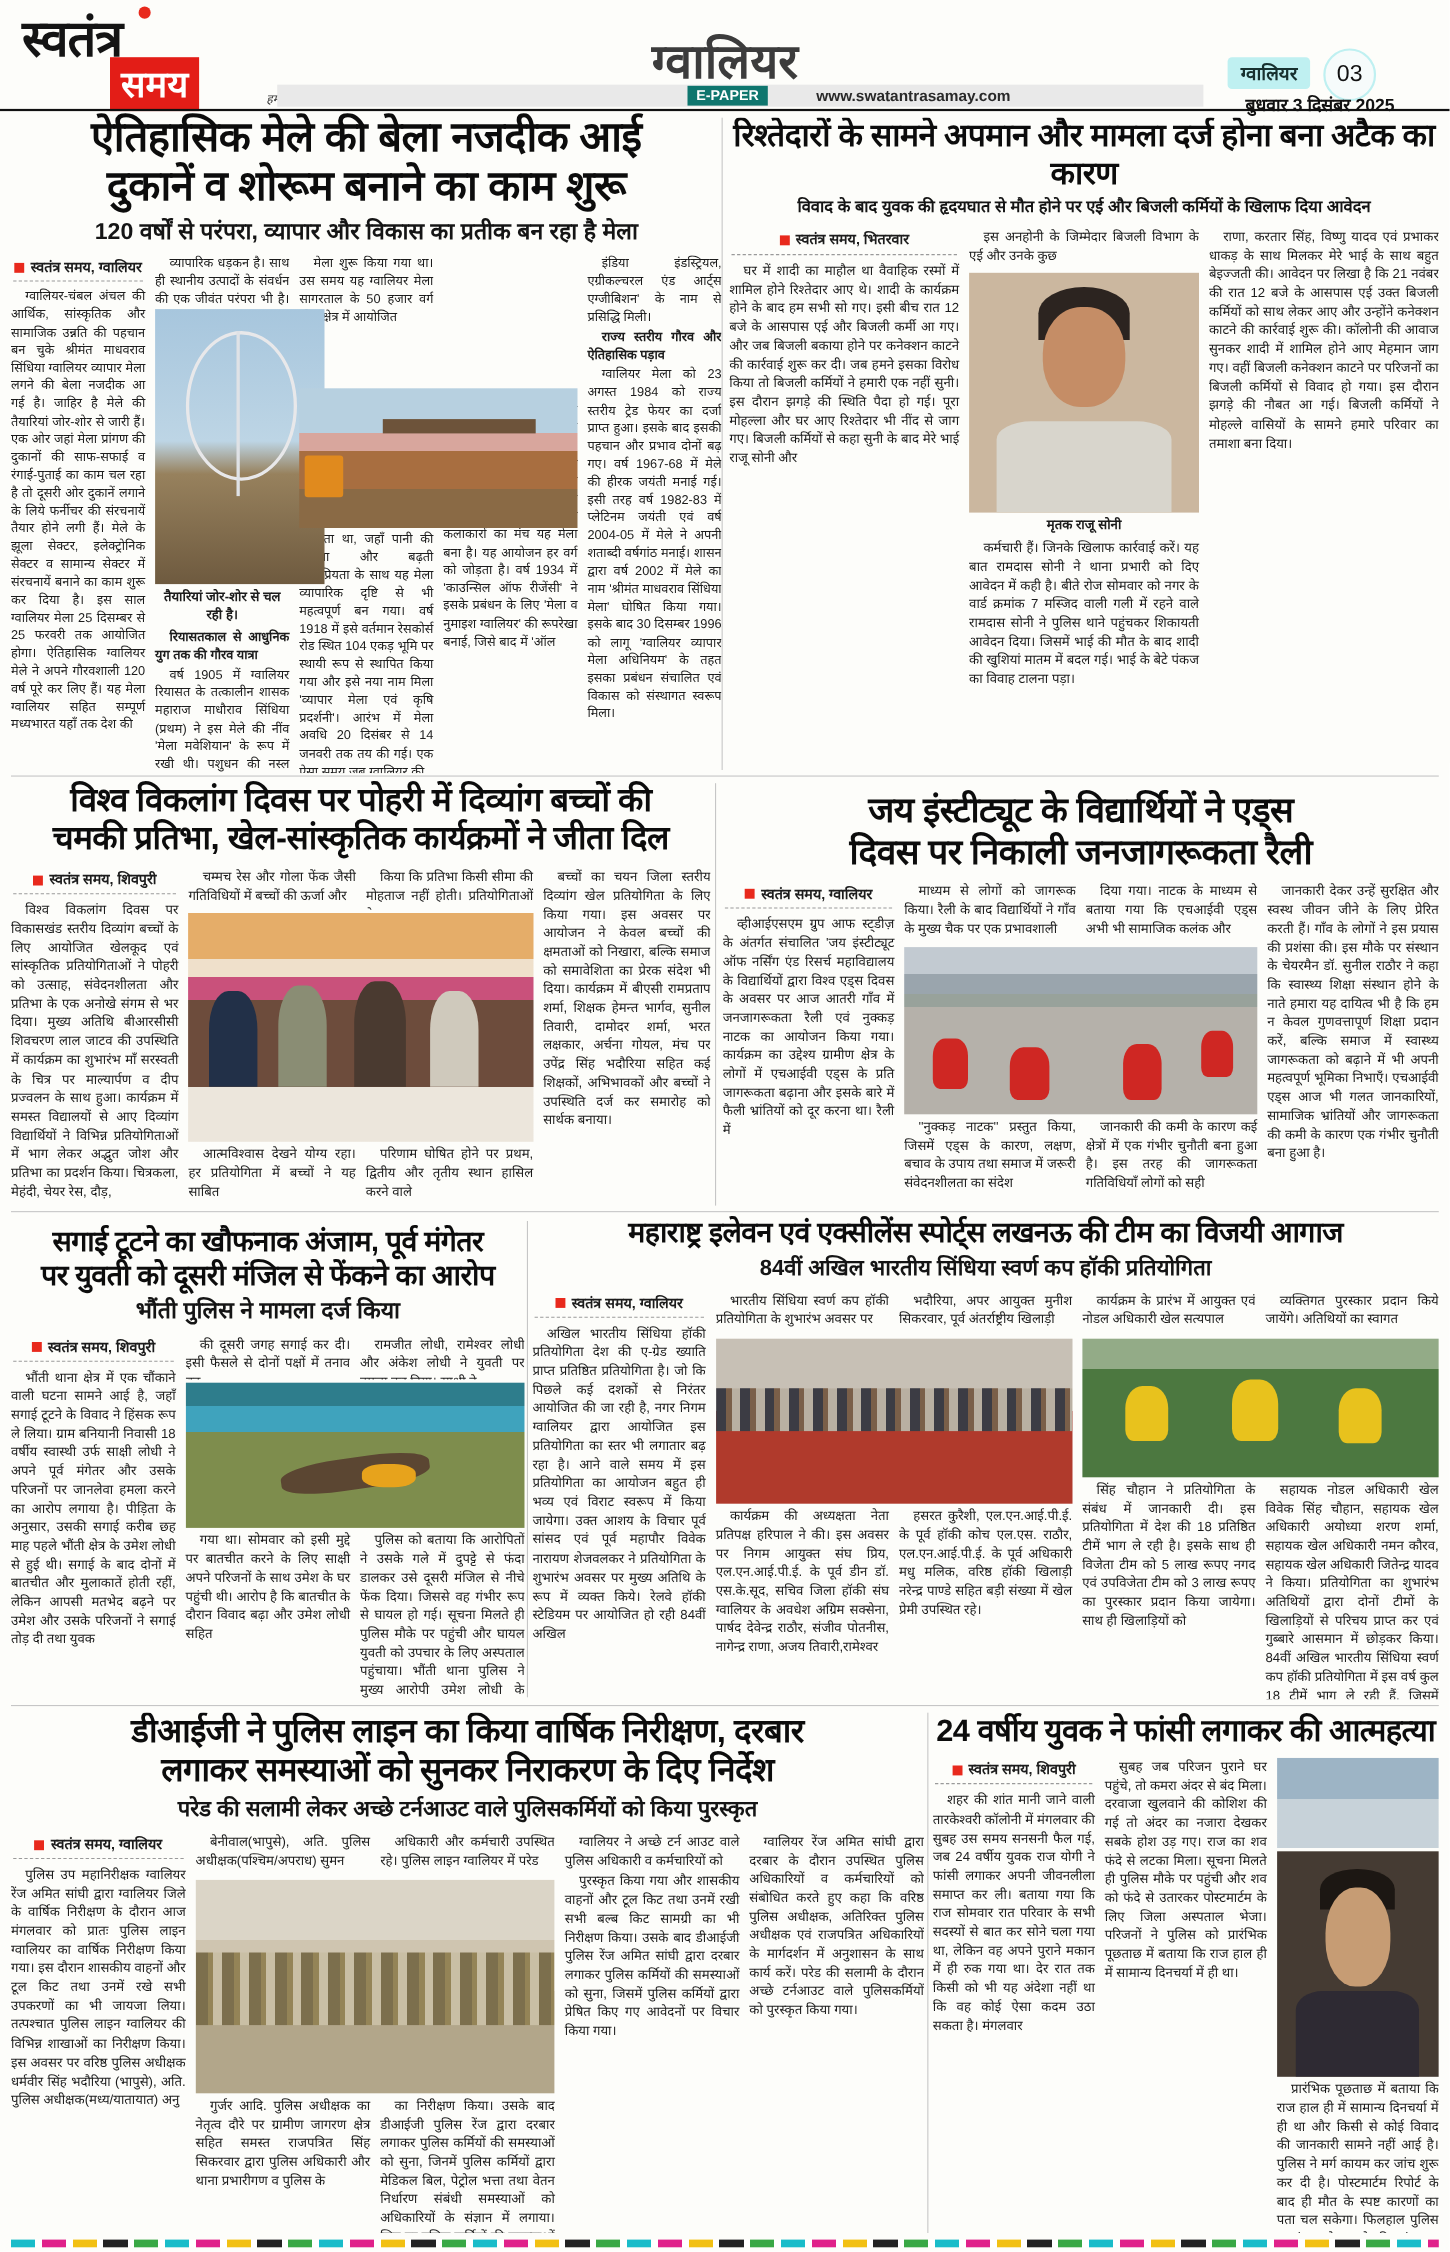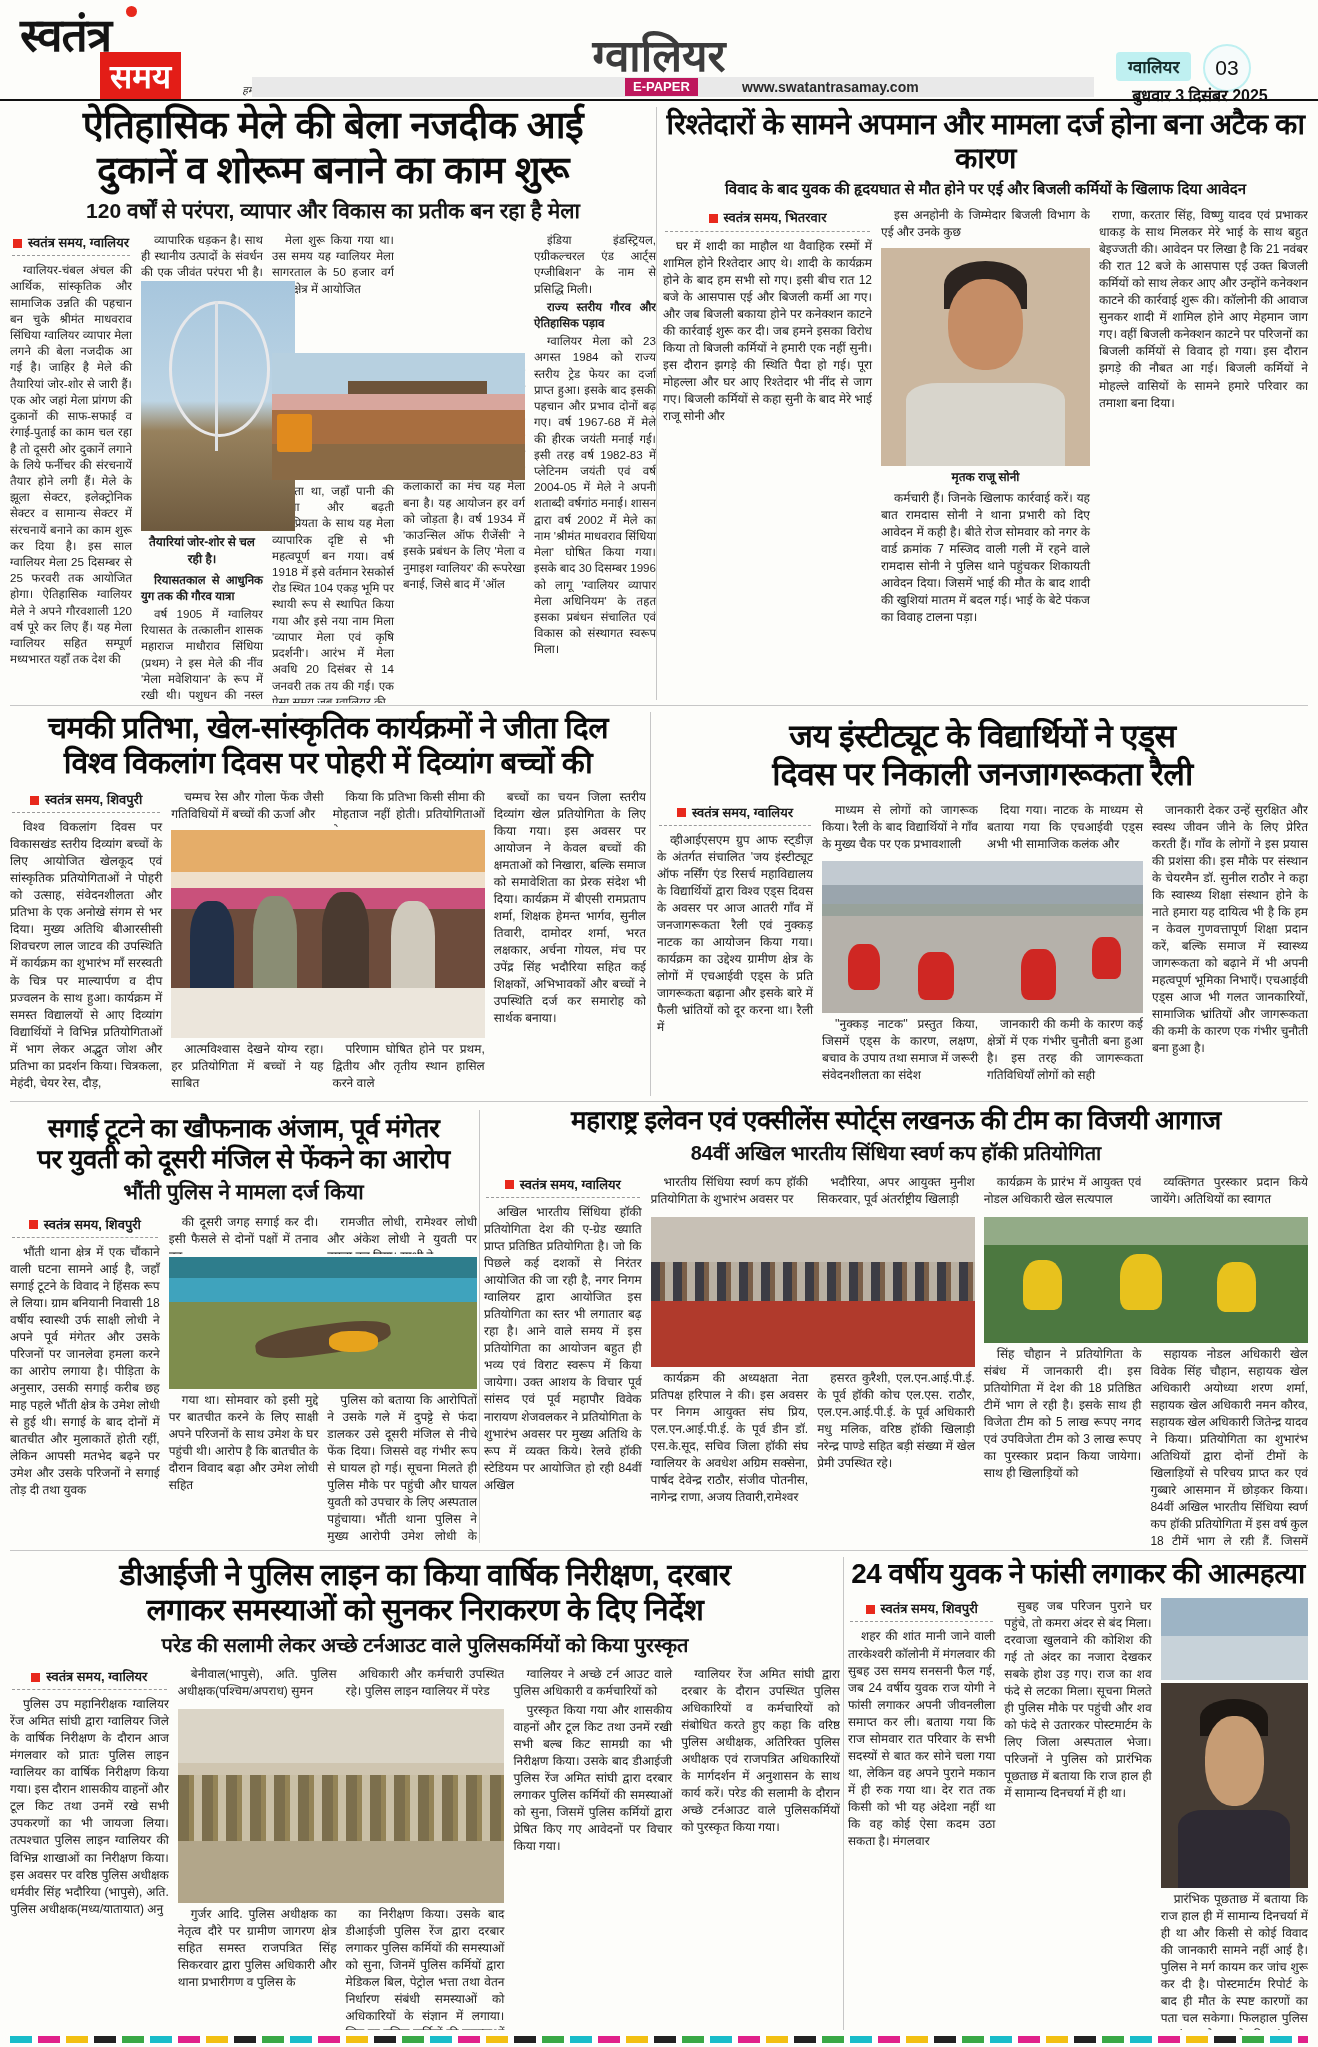--- a/index.html
+++ b/index.html
@@ -5,21 +5,21 @@
   html,body{margin:0;padding:0;background:#ffffff;}
   .page{position:relative;width:1318px;height:2047px;background:#fdfdfa;overflow:hidden;
         font-family:"Liberation Sans","DejaVu Sans",sans-serif;color:#161616;}
   
   .header{position:absolute;left:0;top:0;width:1318px;height:99px;}
   .logo1{position:absolute;left:20px;top:2px;font-size:46px;font-weight:800;color:#141414;letter-spacing:-1px;}
   .logo-dot{position:absolute;left:126px;top:6px;width:11px;height:11px;border-radius:50%;background:#e8291c;}
   .logo2{position:absolute;left:100px;top:52px;background:#e31d17;color:#fff;font-size:33px;font-weight:800;padding:1px 10px 3px;}
   .tagline{position:absolute;left:242px;top:82px;font-size:11px;color:#333;font-style:italic;}
   .graybar{position:absolute;left:252px;top:77px;width:842px;height:20px;background:#e9e9e9;}
-  .epaper{position:absolute;left:625px;top:78px;background:#be185d;color:#fff;font-size:13px;font-weight:800;padding:1px 8px 2px;}
+  .epaper{position:absolute;left:625px;top:78px;background:#0f766e;color:#fff;font-size:13px;font-weight:800;padding:1px 8px 2px;}
   .website{position:absolute;left:742px;top:79px;font-size:14px;font-weight:600;color:#2a2a2a;}
   .citytitle{position:absolute;left:0;top:24px;width:1318px;text-align:center;font-size:44px;font-weight:800;color:#3c3c3c;}
   .pagepill{position:absolute;left:1116px;top:52px;background:#bff0f1;color:#17302f;font-size:17px;font-weight:800;padding:3px 12px;border-radius:4px;}
   .pagenum{position:absolute;left:1203px;top:44px;width:44px;height:44px;border-radius:50%;background:#f6fbfb;border:2px solid #bff0f1;
            display:flex;align-items:center;justify-content:center;font-size:21px;font-weight:400;color:#111;}
   .dateline{position:absolute;left:1090px;top:84px;width:220px;text-align:center;font-size:16px;font-weight:800;color:#111;}
   .toprule{position:absolute;left:0;top:99px;width:1318px;height:2px;background:#111;}
   
   .article{position:absolute;display:flex;flex-direction:column;overflow:hidden;}
   .hl{font-weight:800;text-align:center;color:#0c0c0c;line-height:1.18;letter-spacing:-0.5px;}
@@ -200,22 +200,22 @@
         <p>कर्मचारी हैं। जिनके खिलाफ कार्रवाई करें। यह बात रामदास सोनी ने थाना प्रभारी को दिए आवेदन में कही है। बीते रोज सोमवार को नगर के वार्ड क्रमांक 7 मस्जिद वाली गली में रहने वाले रामदास सोनी ने पुलिस थाने पहुंचकर शिकायती आवेदन दिया। जिसमें भाई की मौत के बाद शादी की खुशियां मातम में बदल गई। भाई के बेटे पंकज का विवाह टालना पड़ा।</p>
       </div>
       <div class="col">
         <p>राणा, करतार सिंह, विष्णु यादव एवं प्रभाकर धाकड़ के साथ मिलकर मेरे भाई के साथ बहुत बेइज्जती की। आवेदन पर लिखा है कि 21 नवंबर की रात 12 बजे के आसपास एई उक्त बिजली कर्मियों को साथ लेकर आए और उन्होंने कनेक्शन काटने की कार्रवाई शुरू की। कॉलोनी की आवाज सुनकर शादी में शामिल होने आए मेहमान जाग गए। वहीं बिजली कनेक्शन काटने पर परिजनों का बिजली कर्मियों से विवाद हो गया। इस दौरान झगड़े की नौबत आ गई। बिजली कर्मियों ने मोहल्ले वासियों के सामने हमारे परिवार का तमाशा बना दिया।</p>
       </div>
     </div>
   </div>
 
   <div class="article a-vik">
     <div class="hl">
+      <div>विश्व विकलांग दिवस पर पोहरी में दिव्यांग बच्चों की</div>
       <div>चमकी प्रतिभा, खेल-सांस्कृतिक कार्यक्रमों ने जीता दिल</div>
-      <div>विश्व विकलांग दिवस पर पोहरी में दिव्यांग बच्चों की</div>
     </div>
     <div class="cols">
       <div class="col">
         <div class="byline">
             <span class="redsq"></span>
             <span>स्वतंत्र समय, शिवपुरी</span>
           </div>
         <div class="byrule"></div>
         <p>विश्व विकलांग दिवस पर विकासखंड स्तरीय दिव्यांग बच्चों के लिए आयोजित खेलकूद एवं सांस्कृतिक प्रतियोगिताओं ने पोहरी को उत्साह, संवेदनशीलता और प्रतिभा के एक अनोखे संगम से भर दिया। मुख्य अतिथि बीआरसीसी शिवचरण लाल जाटव की उपस्थिति में कार्यक्रम का शुभारंभ माँ सरस्वती के चित्र पर माल्यार्पण व दीप प्रज्वलन के साथ हुआ। कार्यक्रम में समस्त विद्यालयों से आए दिव्यांग विद्यार्थियों ने विभिन्न प्रतियोगिताओं में भाग लेकर अद्भुत जोश और प्रतिभा का प्रदर्शन किया। चित्रकला, मेहंदी, चेयर रेस, दौड़,</p>
       </div>

